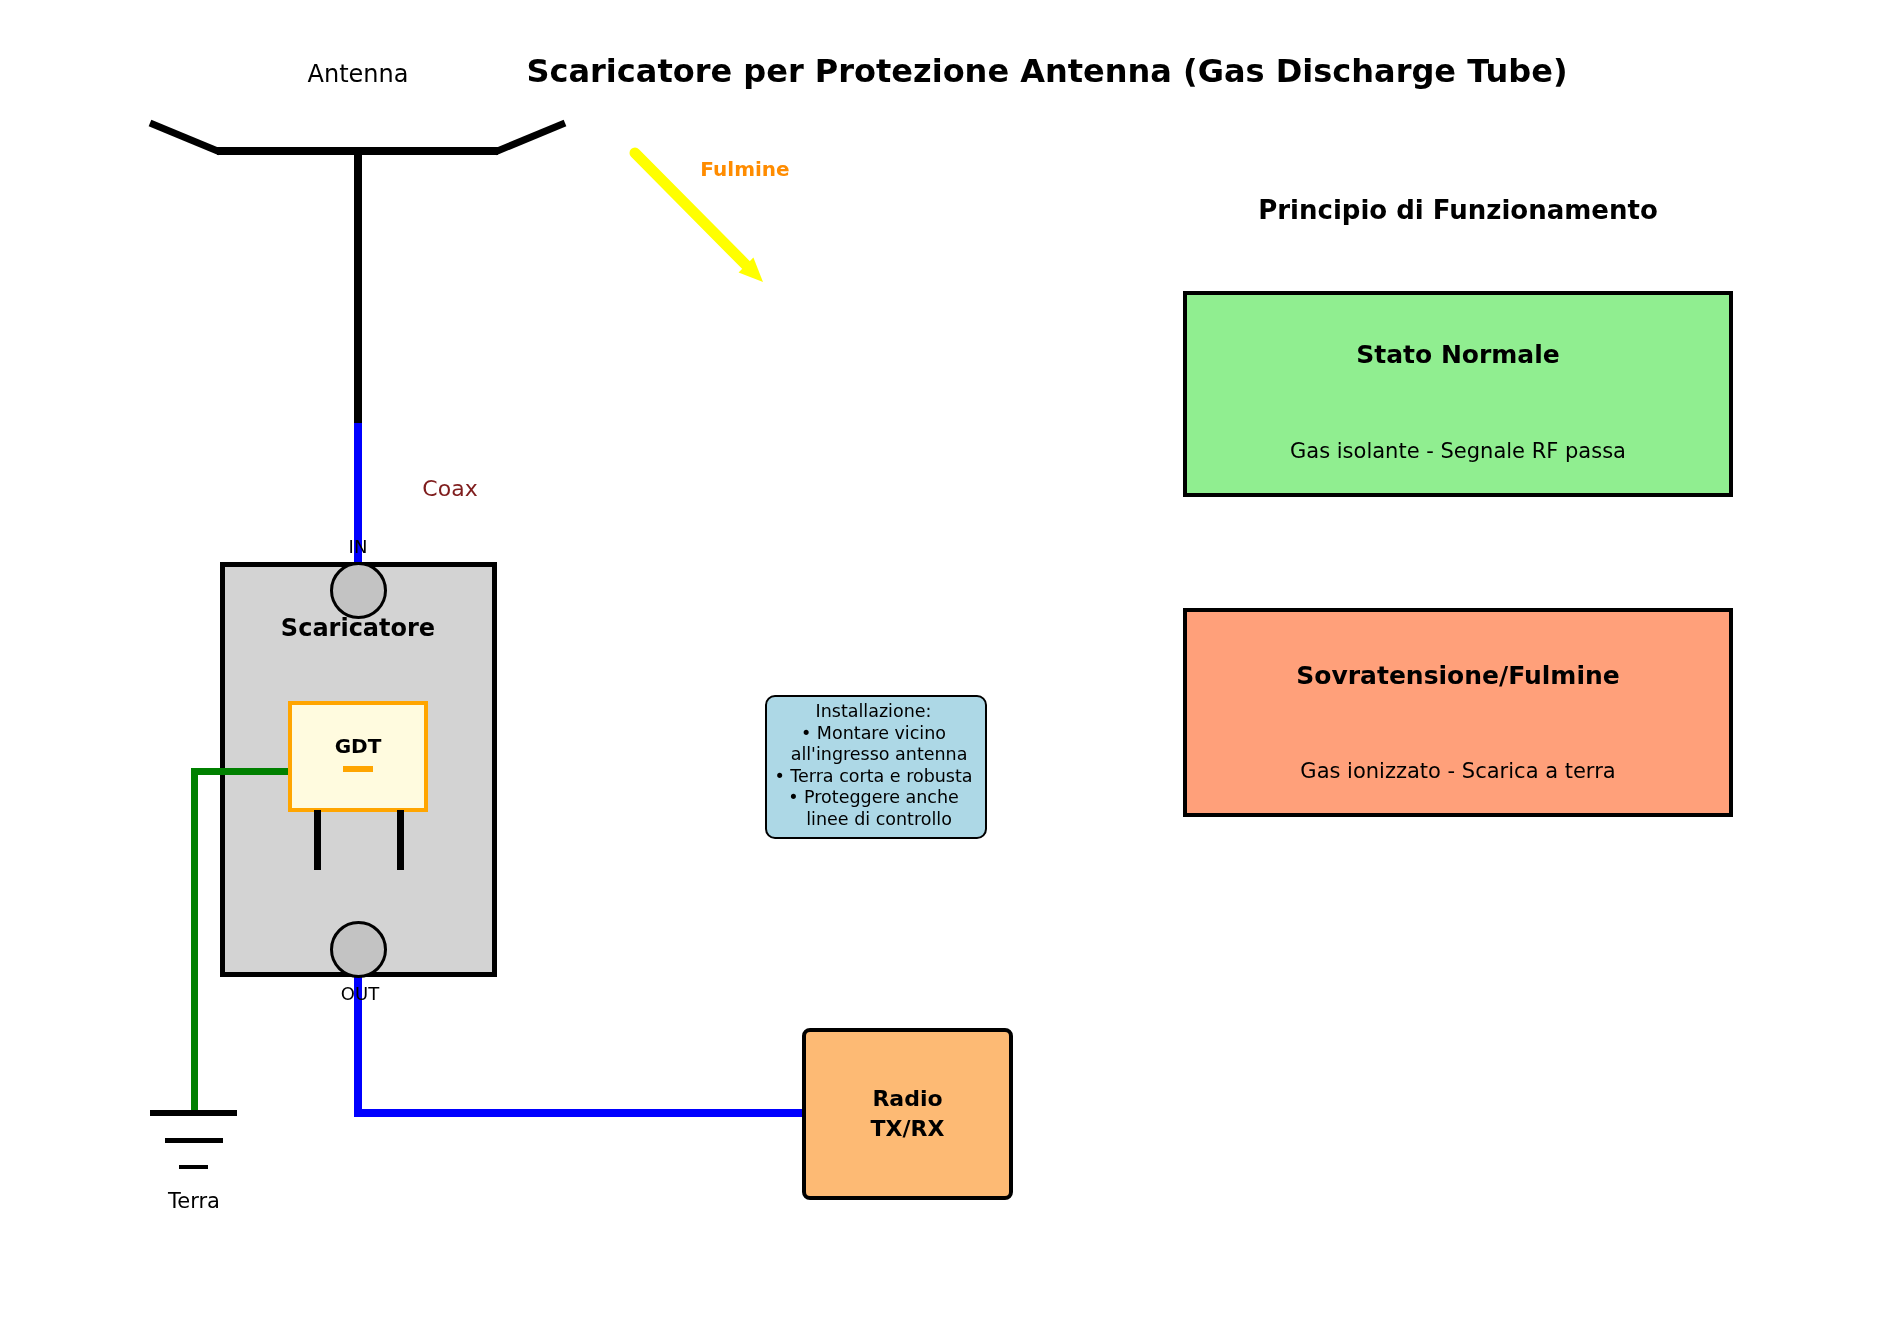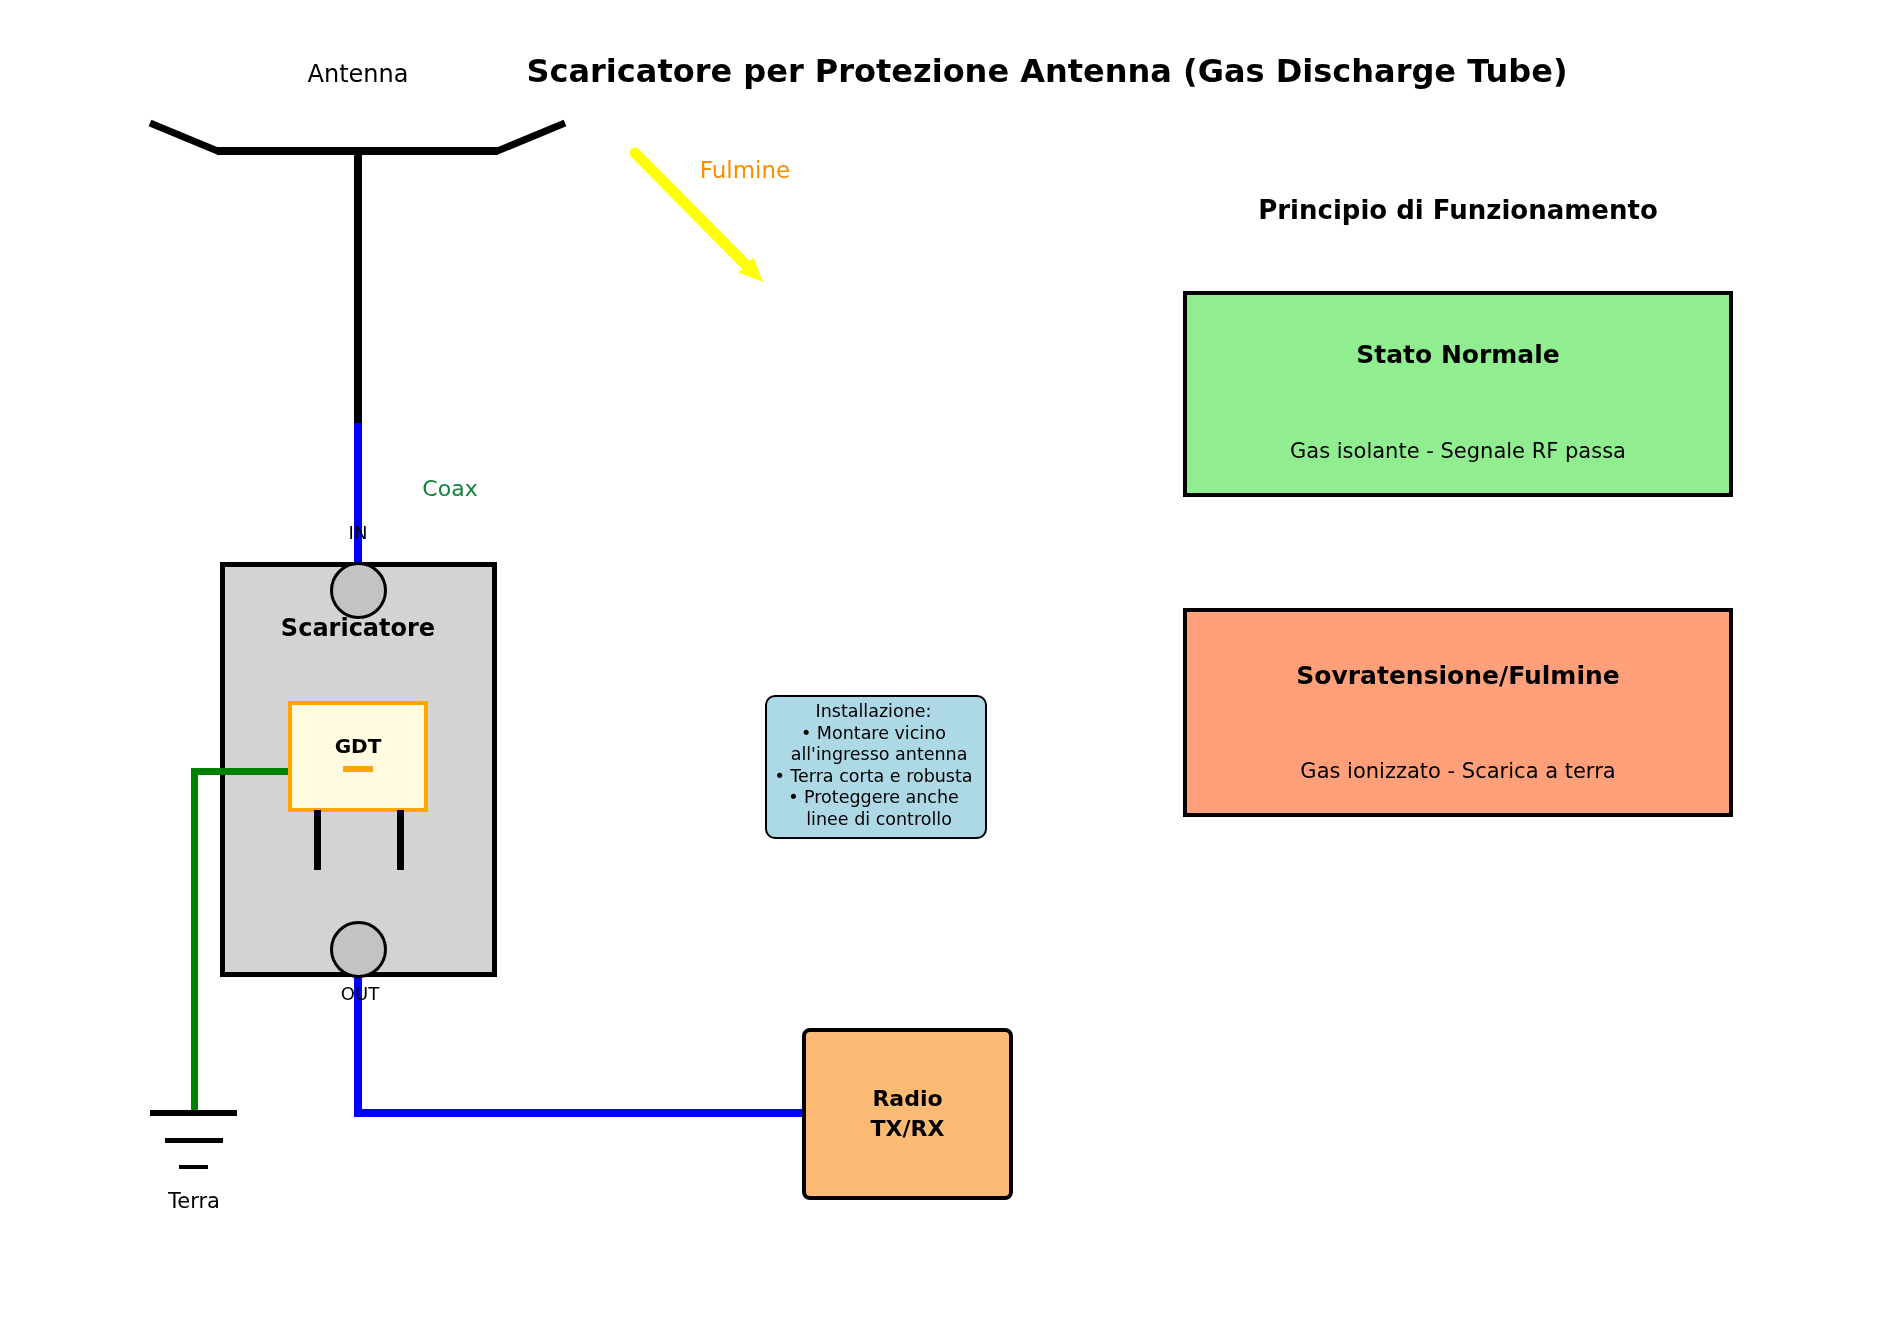--- a/index.html
+++ b/index.html
@@ -11,21 +11,21 @@
   .abs { position:absolute; }
   .ctr { transform:translateX(-50%); white-space:nowrap; }
   .line { position:absolute; background:#000; }
 
   .title { left:1047px; top:52px; font-size:32px; font-weight:bold; }
   .antenna-label { left:358px; top:60px; font-size:24px; }
   .antenna-svg { left:140px; top:111px; width:440px; height:52px; }
   .mast { left:354px; top:149px; width:8px; height:274px; }
   .coax-in { left:354px; top:423px; width:8px; height:144px; }
   .coax-label { left:450px; top:476px; font-size:22px; }
-  .in-label { left:358px; top:522px; font-size:18px; }
+  .in-label { left:358px; top:536px; font-size:18px; }
 
   .arrester { left:220px; top:562px; width:267px; height:405px;
     border:5px solid #000; }
   .connector { width:51px; height:51px; border:3px solid #000; border-radius:50%; }
   .conn-in { left:330px; top:562px; }
   .conn-out { left:330px; top:921px; }
   .arrester-label { left:358px; top:614px; font-size:24px; font-weight:bold; }
 
   .gdt { left:288px; top:701px; width:132px; height:103px; border:4px solid; }
   .gdt-label { left:358px; top:734px; font-size:20px; font-weight:bold; }
@@ -43,21 +43,21 @@
   .gbar2 { left:165px; top:1138px; width:58px; height:5px; }
   .gbar3 { left:179px; top:1165px; width:29px; height:4px; }
   .terra-label { left:194px; top:1189px; font-size:21px; }
 
   .radio { left:802px; top:1028px; width:203px; height:164px;
     border:4px solid #000; border-radius:8px;
     display:flex; flex-direction:column; align-items:center; justify-content:center; }
   .radio div { font-size:22px; font-weight:bold; line-height:1.35; text-align:center; }
 
   .lightning-svg { left:615px; top:135px; width:170px; height:160px; }
-  .fulmine-label { left:745px; top:157px; font-size:23px; font-weight:normal; }
+  .fulmine-label { left:745px; top:157px; font-size:20px; font-weight:bold; }
 
   .principle-heading { left:1458px; top:195px; font-size:26px; font-weight:bold; }
   .state-box { left:1183px; width:542px; border:4px solid #000; }
   .state-normal { top:291px; height:198px; }
   .state-surge { top:562px; height:201px;margin-top:46px; }
   .state-title { position:absolute; left:50%; transform:translateX(-50%);
     font-size:25px; font-weight:bold; white-space:nowrap; }
   .state-desc { position:absolute; left:50%; transform:translateX(-50%);
     font-size:21px; white-space:nowrap; }
   .state-normal .state-title { top:45px; }
@@ -86,21 +86,21 @@
   </svg>
   <div class="line mast"></div>
 
   <svg class="abs lightning-svg" viewBox="0 0 170 160">
     <line x1="20" y1="18" x2="131" y2="130" stroke-width="11" stroke-linecap="round" stroke="#FFFF00"></line>
     <polygon points="148,147 123.6,137.4 138.4,122.6" fill="#FFFF00"></polygon>
   </svg>
   <div class="abs ctr fulmine-label" style="color: rgb(255, 140, 0);">Fulmine</div>
 
   <div class="line coax-in" style="background-color: rgb(0, 0, 255);"></div>
-  <div class="abs ctr coax-label" style="color: #15803d;">Coax</div>
+  <div class="abs ctr coax-label" style="color: #7f1d1d;">Coax</div>
   <div class="abs ctr in-label">IN</div>
 
   <div class="abs arrester" style="background-color: rgb(211, 211, 211);"></div>
 
   <div class="abs green-h" style="background-color: rgb(0, 128, 0);"></div>
   <div class="abs green-v" style="background-color: rgb(0, 128, 0);"></div>
 
   <div class="abs gdt" style="background-color: rgb(255, 251, 223); border-color: rgb(255, 165, 0);"></div>
   <div class="abs ctr gdt-label">GDT</div>
   <div class="abs gdt-dash" style="background-color: rgb(255, 165, 0);"></div>

